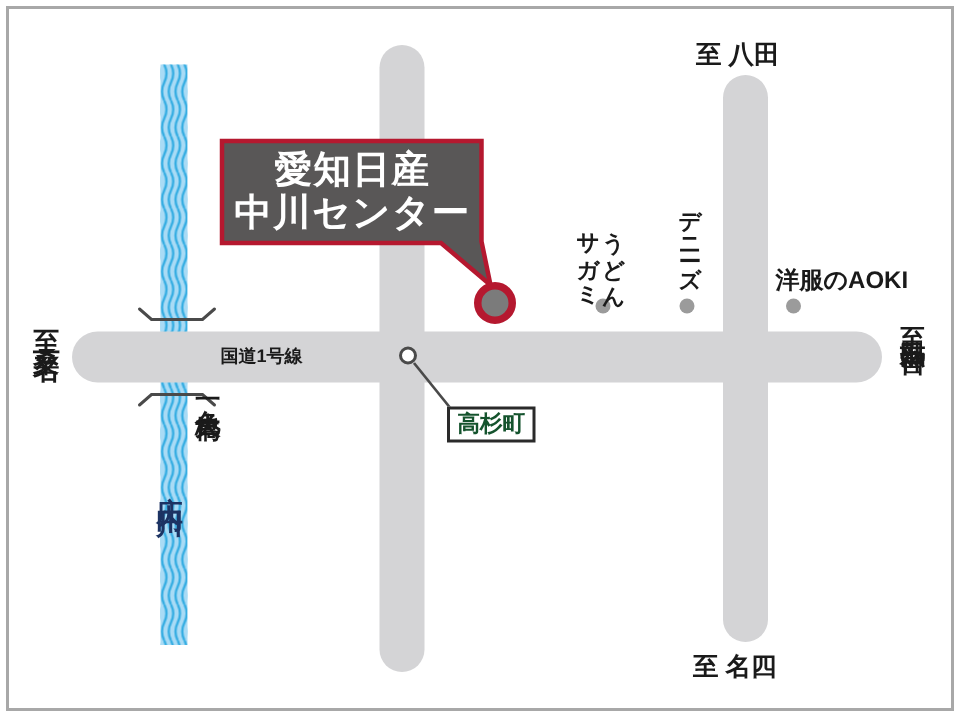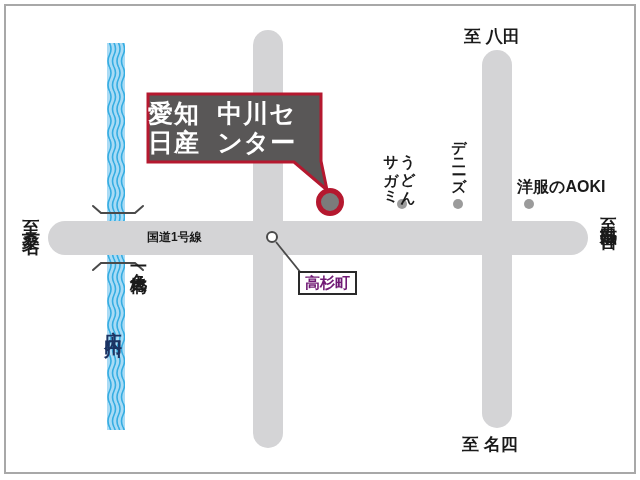--- a/index.html
+++ b/index.html
@@ -3,24 +3,24 @@
 <meta charset="utf-8">
 <style>
   html,body{margin:0;padding:0;background:#fff;}
   #canvas{position:relative;width:640px;height:480px;background:#ffffff;overflow:hidden;
           font-family:"Liberation Sans","DejaVu Sans",sans-serif;}
   #frame{position:absolute;left:4px;top:4px;right:4px;bottom:6px;border:2px solid #a8a8a8;}
   #map-svg{position:absolute;left:0;top:0;width:640px;height:480px;}
   .lbl{position:absolute;font-weight:bold;color:#1a1a1a;white-space:nowrap;}
   .vert{writing-mode:vertical-rl;}
   .callout-text{position:absolute;left:148px;top:93px;width:174px;height:70px;
-    display:flex;flex-direction:row;align-items:center;justify-content:center;
+    display:flex;flex-direction:column;align-items:center;justify-content:center;
     color:#ffffff;font-weight:bold;font-size:25px;line-height:29px;letter-spacing:1px;}
   .intersection-box{position:absolute;left:298px;top:271px;background:#ffffff;
-    border:2px solid #2a2a2a;font-size:15px;font-weight:bold;color:#701a75;
+    border:2px solid #2a2a2a;font-size:15px;font-weight:bold;color:#14532d;
     padding:1px 5px 2px 5px;line-height:17px;}
   .river-name{color:#1c3363;}
 </style>
 </head>
 <body>
 
 <div id="canvas">
 
   <svg id="map-svg" viewBox="0 0 640 480" xmlns="http://www.w3.org/2000/svg">
     <defs>

